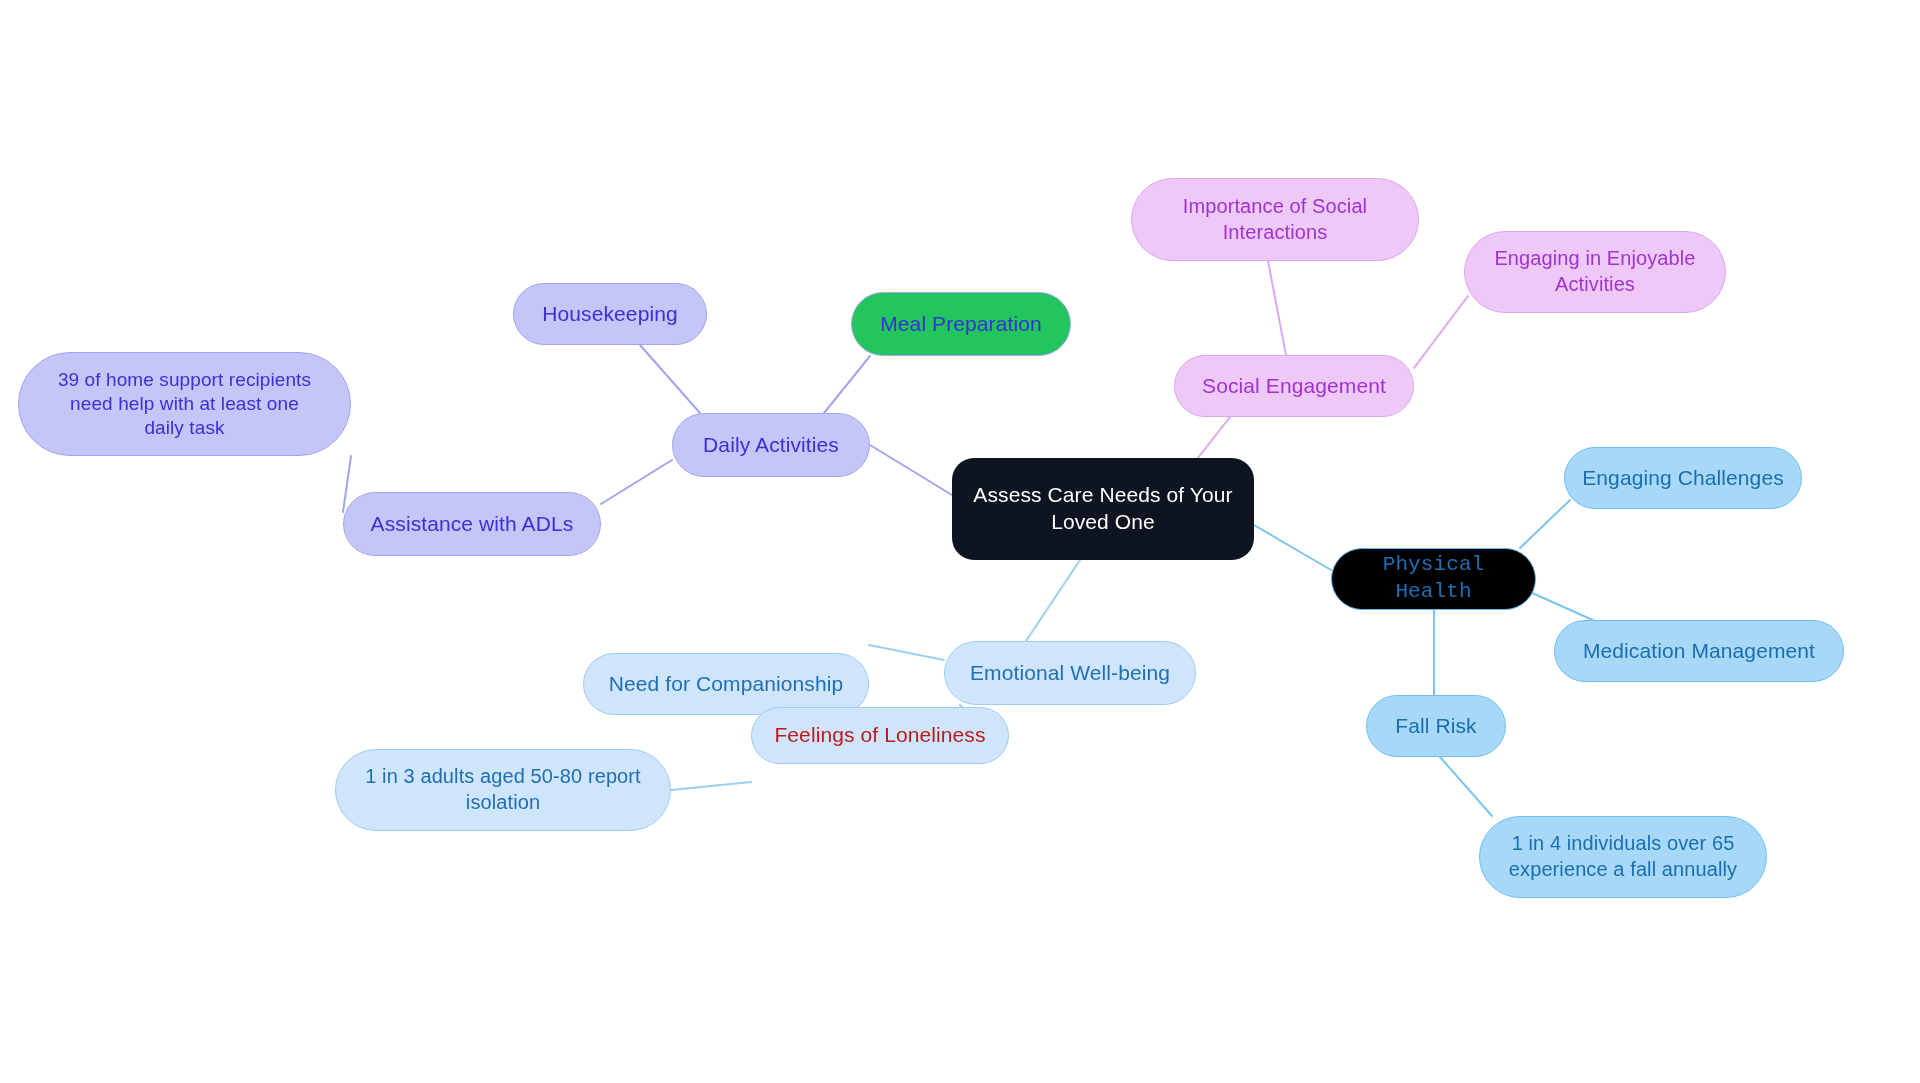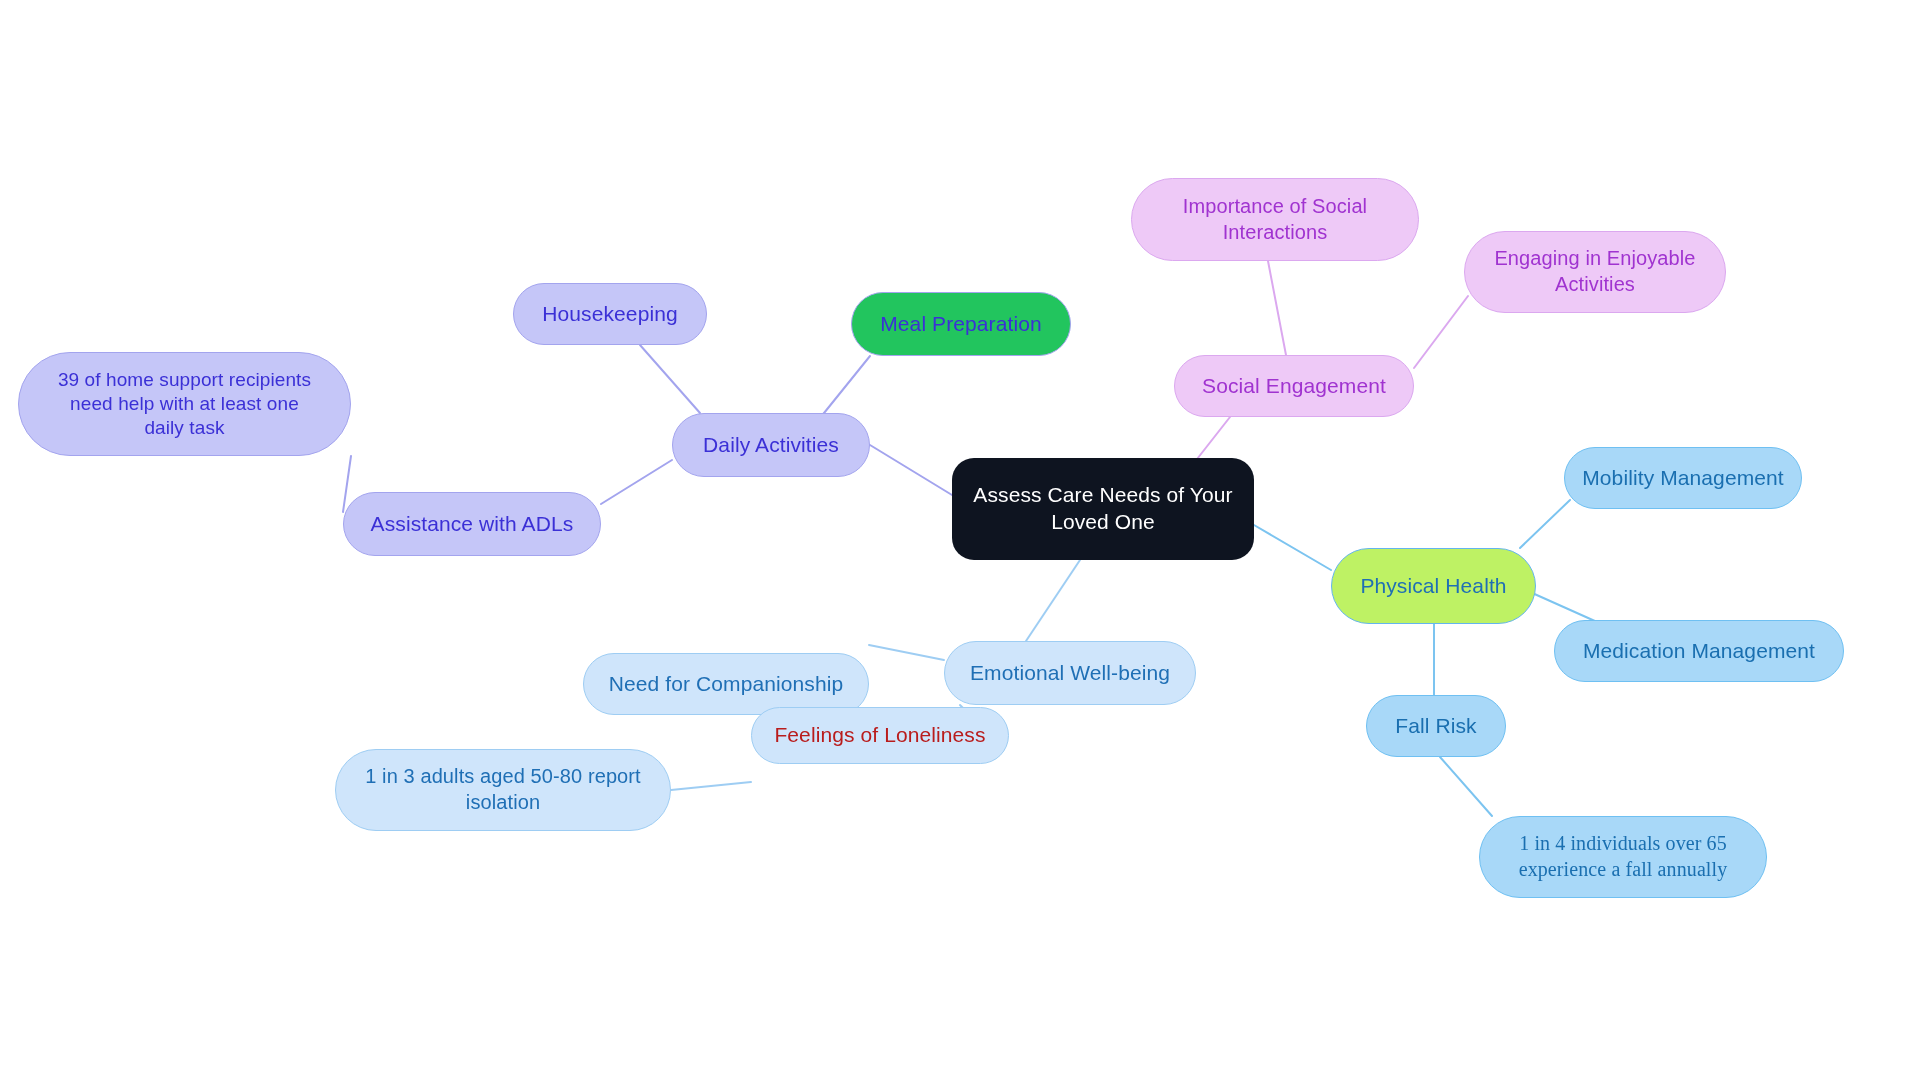--- a/index.html
+++ b/index.html
@@ -77,25 +77,25 @@
       <div class="node" style="left: 851px; top: 292px; width: 220px; height: 64px; background: #22c55e; color: rgb(59, 48, 214); border-color: rgb(163, 164, 238); font-size: 21px;">Meal Preparation</div>
       <div class="node" style="left: 343px; top: 492px; width: 258px; height: 64px; background: rgb(197, 198, 248); color: rgb(59, 48, 214); border-color: rgb(163, 164, 238); font-size: 21px;">Assistance with ADLs</div>
       <div class="node" style="left: 18px; top: 352px; width: 333px; height: 104px; background: rgb(197, 198, 248); color: rgb(59, 48, 214); border-color: rgb(163, 164, 238); font-size: 19px;">39 of home support recipients
 need help with at least one
 daily task</div>
       <div class="node" style="left: 1174px; top: 355px; width: 240px; height: 62px; background: rgb(238, 201, 247); color: rgb(160, 51, 208); border-color: rgb(219, 168, 239); font-size: 21px;">Social Engagement</div>
       <div class="node" style="left: 1131px; top: 178px; width: 288px; height: 83px; background: rgb(238, 201, 247); color: rgb(160, 51, 208); border-color: rgb(219, 168, 239); font-size: 20px;">Importance of Social
 Interactions</div>
       <div class="node" style="left: 1464px; top: 231px; width: 262px; height: 82px; background: rgb(238, 201, 247); color: rgb(160, 51, 208); border-color: rgb(219, 168, 239); font-size: 20px;">Engaging in Enjoyable
 Activities</div>
-      <div class="node" style="left: 1331px; top: 548px; width: 205px; height: 76px; background: #bef264; color: rgb(31, 111, 181); border-color: rgb(100, 181, 238); font-size: 21px;">Physical Health</div>
-      <div class="node" style="left: 1564px; top: 447px; width: 238px; height: 62px; background: rgb(168, 216, 248); color: rgb(26, 111, 176); border-color: rgb(111, 192, 242); font-size: 21px;">Mobility Management</div>
+      <div class="node" style="left: 1331px; top: 548px; width: 205px; height: 62px; background: #000000; color: rgb(31, 111, 181); border-color: rgb(100, 181, 238); font-size: 21px; font-family: Liberation Mono, monospace;">Physical Health</div>
+      <div class="node" style="left: 1564px; top: 447px; width: 238px; height: 62px; background: rgb(168, 216, 248); color: rgb(26, 111, 176); border-color: rgb(111, 192, 242); font-size: 21px;">Engaging Challenges</div>
       <div class="node" style="left: 1554px; top: 620px; width: 290px; height: 62px; background: rgb(168, 216, 248); color: rgb(26, 111, 176); border-color: rgb(111, 192, 242); font-size: 21px;">Medication Management</div>
       <div class="node" style="left: 1366px; top: 695px; width: 140px; height: 62px; background: rgb(168, 216, 248); color: rgb(26, 111, 176); border-color: rgb(111, 192, 242); font-size: 21px;">Fall Risk</div>
-      <div class="node" style="left: 1479px; top: 816px; width: 288px; height: 82px; background: rgb(168, 216, 248); color: rgb(26, 111, 176); border-color: rgb(111, 192, 242); font-size: 20px; font-family: Liberation Serif, serif;">1 in 4 individuals over 65
+      <div class="node" style="left: 1479px; top: 816px; width: 288px; height: 82px; background: rgb(168, 216, 248); color: rgb(26, 111, 176); border-color: rgb(111, 192, 242); font-size: 20px;">1 in 4 individuals over 65
 experience a fall annually</div>
       <div class="node" style="left: 944px; top: 641px; width: 252px; height: 64px; background: rgb(207, 229, 251); color: rgb(31, 111, 181); border-color: rgb(158, 205, 243); font-size: 21px;">Emotional Well-being</div>
       <div class="node" style="left: 583px; top: 609px; width: 286px; height: 62px; background: rgb(207, 229, 251); color: rgb(31, 111, 181); border-color: rgb(158, 205, 243); font-size: 21px; margin-top: 44px;">Need for Companionship</div>
       <div class="node" style="left: 751px; top: 707px; width: 258px; height: 57px; background: rgb(207, 229, 251); color: #b91c1c; border-color: rgb(158, 205, 243); font-size: 21px;">Feelings of Loneliness</div>
       <div class="node" style="left: 335px; top: 749px; width: 336px; height: 82px; background: rgb(207, 229, 251); color: rgb(31, 111, 181); border-color: rgb(158, 205, 243); font-size: 20px;">1 in 3 adults aged 50-80 report
 isolation</div>
     </div>
 </div>
 
 </body></html>

